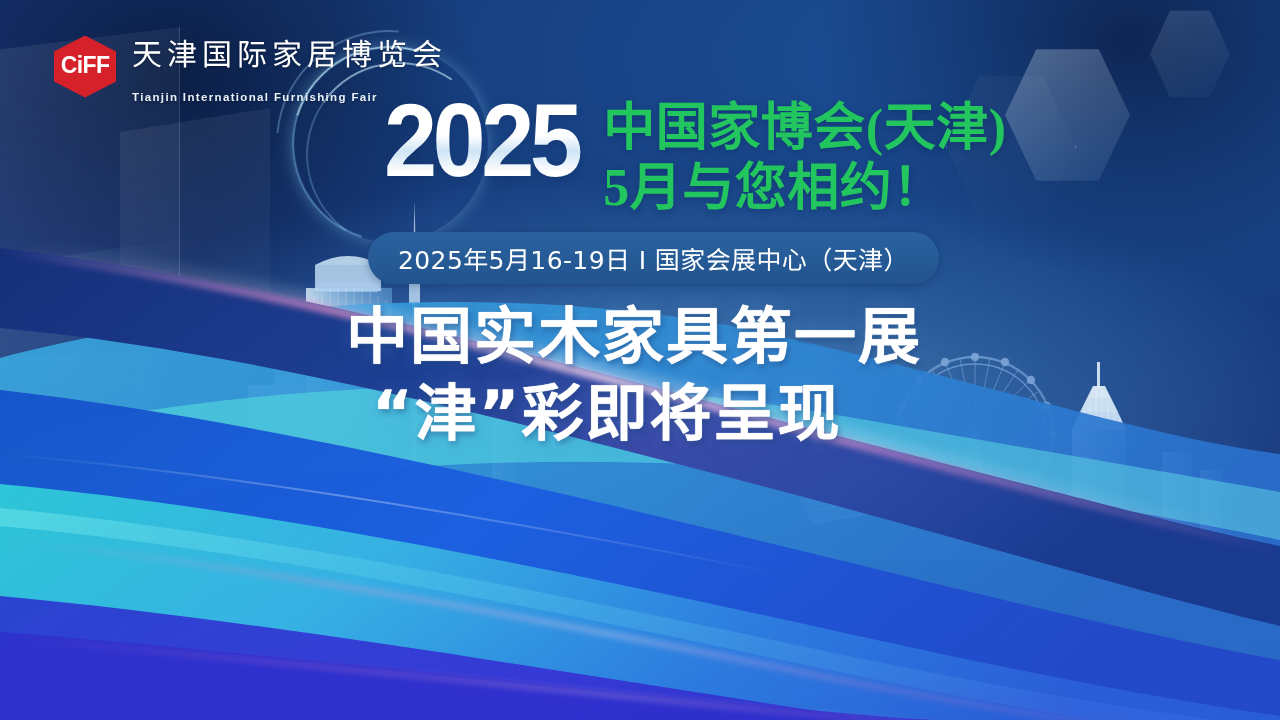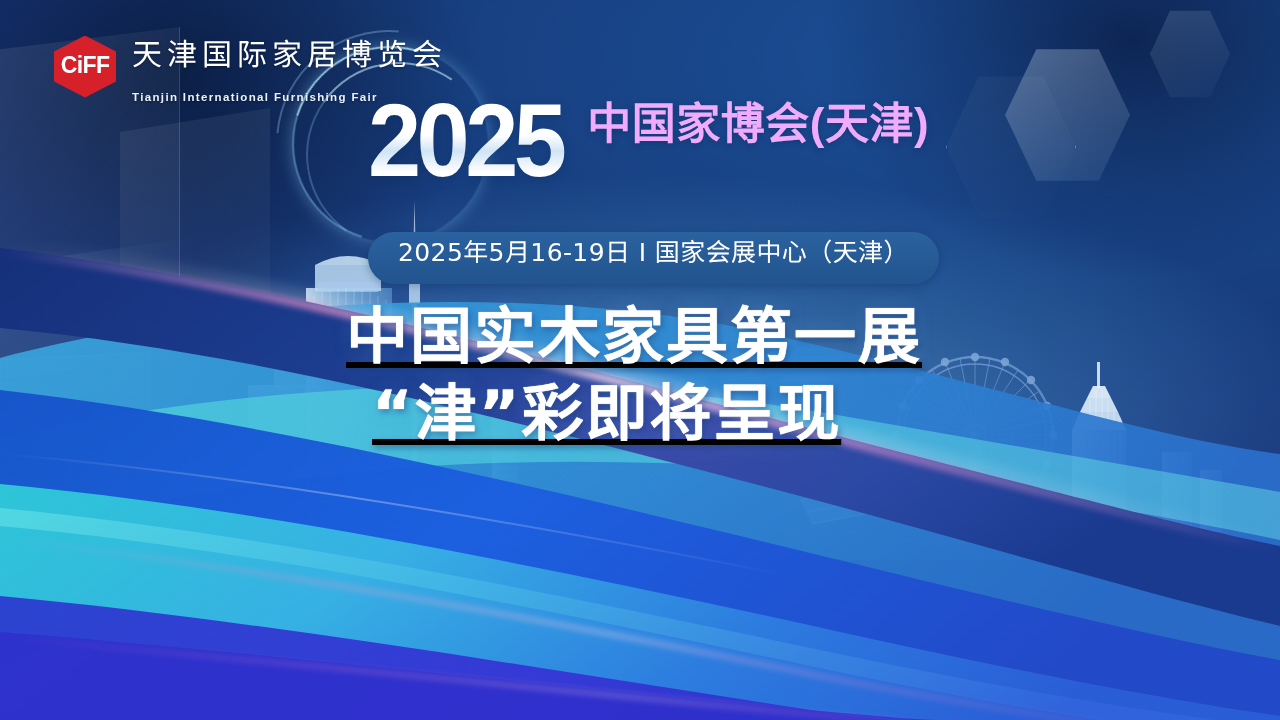--- a/index.html
+++ b/index.html
@@ -140,68 +140,68 @@
   }
   .logo-en{
     color:#eaf2fb; font-size:11.5px; font-weight:700; letter-spacing:1.35px;
     font-family:"Liberation Sans",sans-serif;
     text-shadow:0 1px 2px rgba(0,0,0,.35);
     margin-top:14px;
   }
 
   
   .title-block{ position:absolute; left:368px; top:96px; }
-  .title-row{ display:flex; align-items:flex-start; }
+  .title-row{ display:flex; align-items:flex-start;margin-left:16px; }
 
   .year{
     font-family:"Liberation Sans",sans-serif;
     font-size:104px; line-height:.86;
     font-weight:700;
     letter-spacing:-5px;
     background:linear-gradient(180deg,#ffffff 0%,#ffffff 44%,#cfe4f5 62%,#ffffff 86%,#ffffff 100%);
     -webkit-background-clip:text; background-clip:text;
     color:transparent;
     transform:scaleX(.92);
     transform-origin:left top;
     text-shadow:none;
     filter:drop-shadow(0 2px 5px rgba(10,40,90,.35));
     padding-right:4px;
   }
   .title-lines{
     display:flex; flex-direction:column; gap:4px;
     margin-left:4px; padding-top:4px;
   }
   .t-line{
-    color:#f0abfc;
-    font-family:Liberation Sans, sans-serif;
-    font-size:44px; font-weight:700; line-height:1.07;
+    color:#22c55e;
+    font-family:Liberation Serif, serif;
+    font-size:52px; font-weight:700; line-height:1.07;
     letter-spacing:.5px;
     text-shadow:0 2px 6px rgba(8,38,86,.40);
     white-space:nowrap;
   }
 
   
   .pill{
     position:absolute; left:368px; top:232px;
     height:52px; padding:0 30px;
-    display:flex; 
+    display:flex; align-items:center;
     border-radius:26px;
     background:linear-gradient(180deg,#2a629f 0%,#22548e 100%);
     box-shadow:0 2px 8px rgba(8,34,76,.30);
   }
   .pill span{
     color:#fff; font-size:25px; font-weight:400; letter-spacing:.4px;
     font-family:"DejaVu Sans","Liberation Sans",sans-serif;
     white-space:nowrap;
   }
 
   
   .headline{
     position:absolute; left:346px; top:302px;
-    display:flex; flex-direction:column; gap:8px;text-decoration:underline;
+    display:flex; flex-direction:column; gap:8px;
   }
   .hl{
     color:#fff;
     font-family:"DejaVu Sans","Liberation Sans",sans-serif;
     font-weight:700;
     font-size:62px;
     line-height:1.12;
     letter-spacing:2px;
     white-space:nowrap;
     text-shadow:
@@ -489,20 +489,21 @@
       <div class="logo-cn">天津国际家居博览会</div>
       <div class="logo-en">Tianjin International Furnishing Fair</div>
     </div>
   </div>
 
   <div class="title-block">
     <div class="title-row">
       <div class="year">2025</div>
       <div class="title-lines">
         <div class="t-line">中国家博会(天津)</div>
+        <div class="t-line">5月与您相约！</div>
       </div>
     </div>
   </div>
 
   <div class="pill">
     <span>2025年5月16-19日 Ⅰ 国家会展中心（天津）</span>
   </div>
 
   <div class="headline">
     <div class="hl hl-1">中国实木家具第一展</div>

